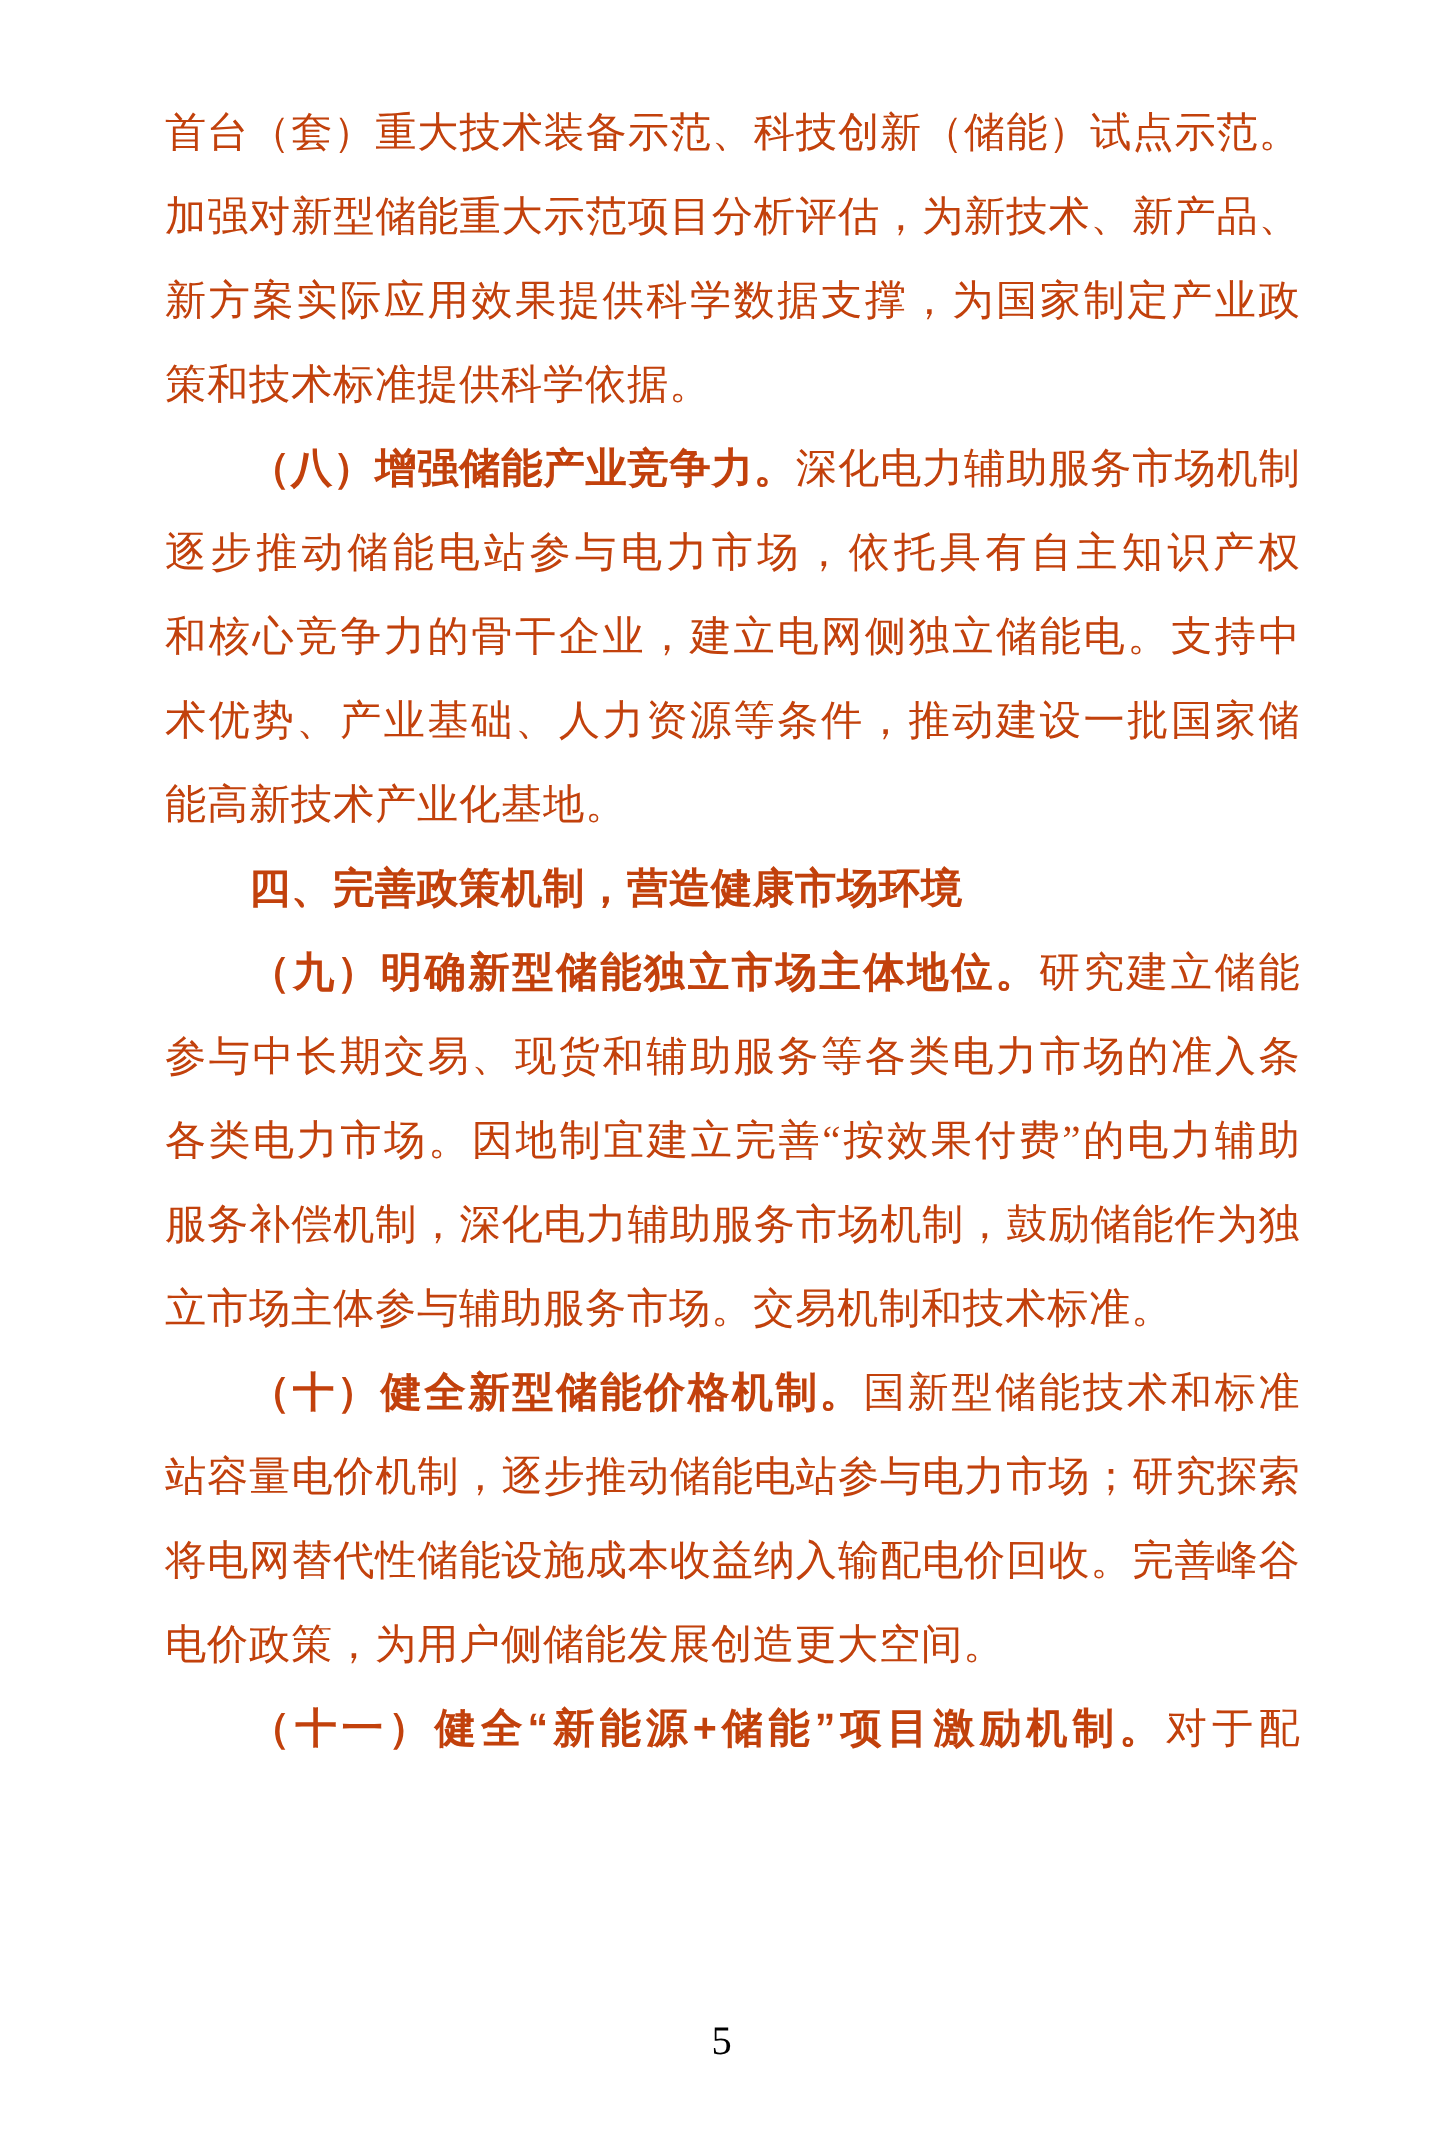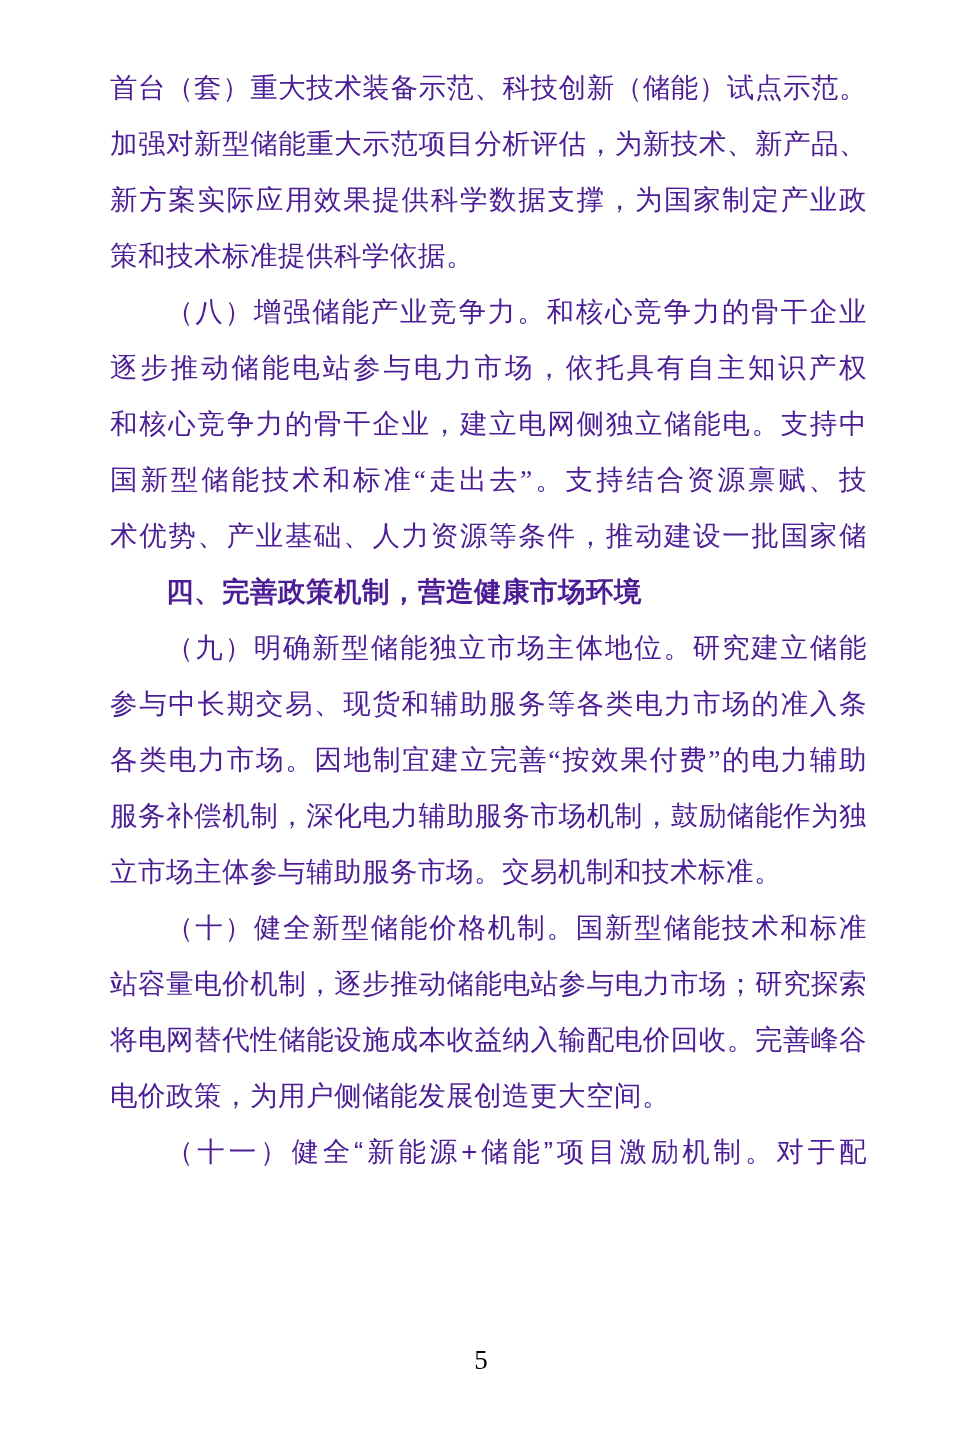--- a/index.html
+++ b/index.html
@@ -22,38 +22,38 @@
     top: 60px;
     width: 757px;
   }
   .line {
     height: 56px;
     line-height: 56px;
     font-size: 27.5px;
     letter-spacing: 0.5px;
     text-align: justify;
     white-space: nowrap;
-    color: #4c1d95;
+    color: #c2410c;
   }
   .line.fill {
     white-space: normal;
     text-align: justify;
     text-align-last: justify;
     text-justify: inter-character;
   }
   .line.end {
     text-align: center;
     text-align-last: left;
   }
   .line.indent {
     text-indent: 56px;
   }
   .head {
     font-family: "Liberation Sans", "DejaVu Sans", sans-serif;
-    font-weight: 400;
+    font-weight: 700;
   }
   .line.heading {
     font-family: "Liberation Sans", "DejaVu Sans", sans-serif;
     font-weight: 700;
     text-align: left;
     text-align-last: left;
   }
   .page-number {
     position: absolute;
     left: 0;
@@ -70,25 +70,25 @@
 <body>
 
 <div class="page">
   <div class="text-block">
 
     <div class="line fill"><span>首台（套）重大技术装备示范、科技创新（储能）试点示范。</span></div>
     <div class="line fill"><span>加强对新型储能重大示范项目分析评估，为新技术、新产品、</span></div>
     <div class="line fill"><span>新方案实际应用效果提供科学数据支撑，为国家制定产业政</span></div>
     <div class="line end"><span>策和技术标准提供科学依据。</span></div>
 
-    <div class="line fill indent"><span class="head">（八）增强储能产业竞争力。</span><span>和核心竞争力的骨干企业</span></div>
+    <div class="line fill indent"><span class="head">（八）增强储能产业竞争力。</span><span>深化电力辅助服务市场机制</span></div>
     <div class="line fill"><span>逐步推动储能电站参与电力市场，依托具有自主知识产权</span></div>
     <div class="line fill"><span>和核心竞争力的骨干企业，建立电网侧独立储能电。支持中</span></div>
-    <div class="line fill"><span>国新型储能技术和标准“走出去”。支持结合资源禀赋、技</span></div>
     <div class="line fill"><span>术优势、产业基础、人力资源等条件，推动建设一批国家储</span></div>
+    <div class="line end"><span>能高新技术产业化基地。</span></div>
 
     <div class="line heading indent"><span>四、完善政策机制，营造健康市场环境</span></div>
 
     <div class="line fill indent"><span class="head">（九）明确新型储能独立市场主体地位。</span><span>研究建立储能</span></div>
     <div class="line fill"><span>参与中长期交易、现货和辅助服务等各类电力市场的准入条</span></div>
     <div class="line fill"><span>各类电力市场。因地制宜建立完善“按效果付费”的电力辅助</span></div>
     <div class="line fill"><span>服务补偿机制，深化电力辅助服务市场机制，鼓励储能作为独</span></div>
     <div class="line end"><span>立市场主体参与辅助服务市场。交易机制和技术标准。</span></div>
 
     <div class="line fill indent"><span class="head">（十）健全新型储能价格机制。</span><span>国新型储能技术和标准</span></div>

